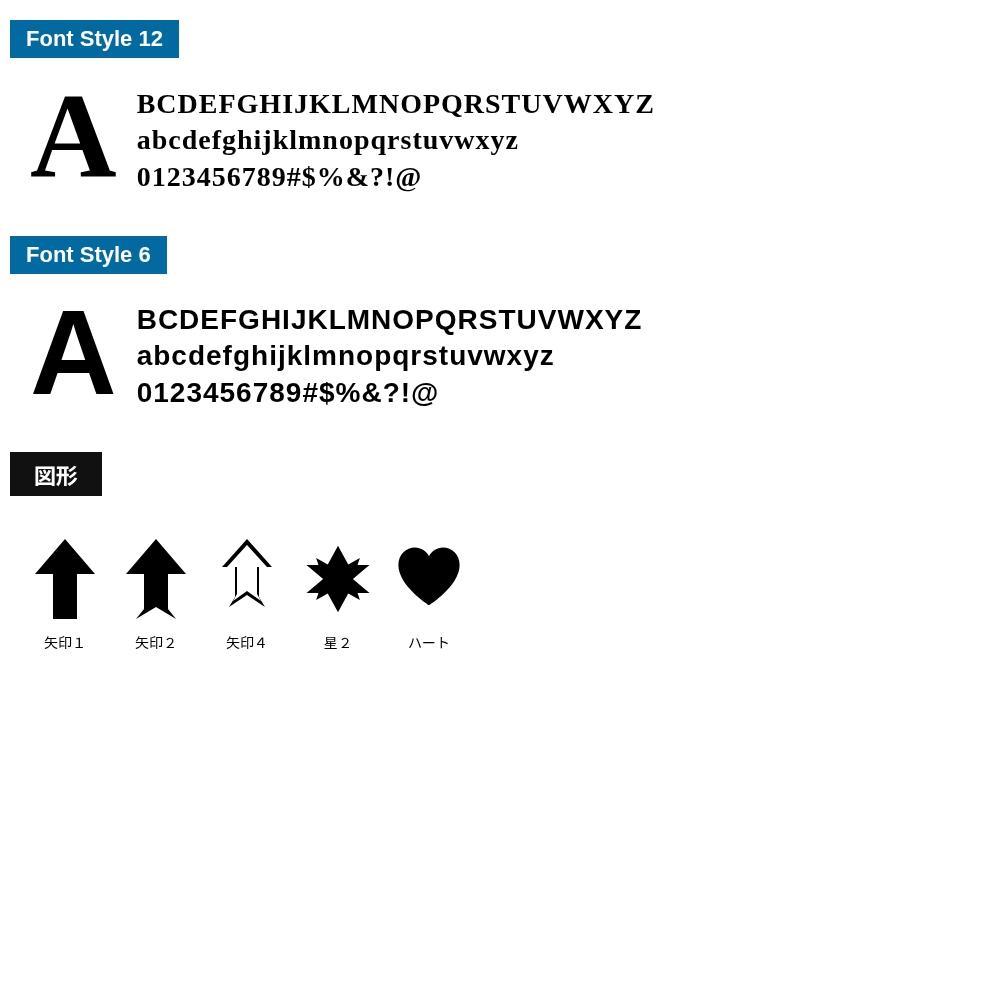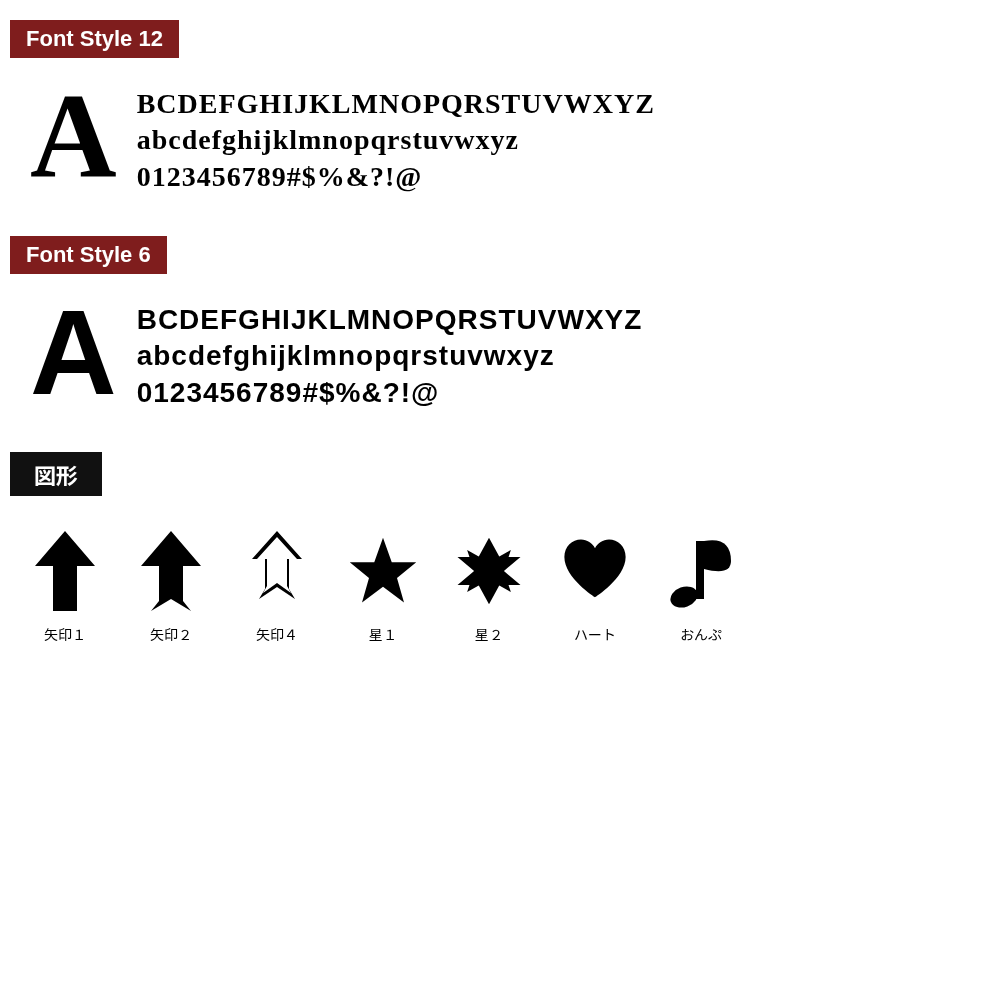--- a/index.html
+++ b/index.html
@@ -13,21 +13,21 @@
     }
 
     .page-wrapper {
       width: 1000px;
       padding: 20px 10px;
     }
 
     
     .section-badge {
       display: inline-block;
-      background: #7f1d1d;
+      background: #0369a1;
       color: #ffffff;
       font-family: sans-serif;
       font-size: 22px;
       font-weight: bold;
       padding: 6px 16px;
       margin-bottom: 18px;
     }
 
     
     .font-section {
@@ -91,21 +91,21 @@
 
     
     .shapes-section {
       margin-top: 20px;
     }
 
     .shapes-row {
       display: flex;
       align-items: flex-end;
       padding: 20px 10px 10px 10px;
-      gap: 16px;
+      gap: 1px;
     }
 
     .shape-item {
       display: flex;
       flex-direction: column;
       align-items: center;
       width: 90px;
       flex-shrink: 0;
     }
 
@@ -134,21 +134,21 @@
     }
 
     .section-badge-jp {
       display: inline-block;
       background: #111111;
       color: #ffffff;
       font-family: 'Hiragino Sans', 'Noto Sans JP', 'Yu Gothic', Meiryo, sans-serif;
       font-size: 22px;
       font-weight: bold;
       padding: 6px 24px;
-      margin-bottom: 10px;
+      margin-bottom: 18px;
     }
   </style>
 </head>
 <body>
 
 <div class="page-wrapper">
 
   <div class="font-section">
     <div>
       <span class="section-badge">Font Style 12</span>
@@ -207,57 +207,38 @@
           <svg class="shape-svg" viewBox="0 0 60 80" fill="#000">
 
             <polygon points="30,0 55,28 42,28 42,58 48,68 30,56 12,68 18,58 18,28 5,28"></polygon>
             <polygon points="30,6 50,28 40,28 40,55 44,62 30,52 16,62 20,55 20,28 10,28" fill="#fff"></polygon>
           </svg>
         </div>
         <div class="shape-label">矢印４</div>
       </div>
 
 
-      <div class="shape-item">
-        <div class="shape-icon">
-          <svg class="shape-svg" viewBox="0 0 80 80" fill="#000">
-            <polygon points="40,2 50,30 78,30 56,48 64,76 40,58 16,76 24,48 2,30 30,30"></polygon>
-          </svg>
-        </div>
-        <div class="shape-label">星１</div>
-      </div>
 
       <div class="shape-item">
         <div class="shape-icon">
           <svg class="shape-svg" viewBox="0 0 80 80" fill="#000">
             <polygon points="40,2 52,24 76,24 57,40 65,64 40,50 15,64 23,40 4,24 28,24"></polygon>
             <polygon points="40,78 28,56 4,56 23,40 15,16 40,30 65,16 57,40 76,56 52,56"></polygon>
           </svg>
         </div>
         <div class="shape-label">星２</div>
       </div>
 
       <div class="shape-item">
         <div class="shape-icon">
           <svg class="shape-svg" viewBox="0 0 80 80" fill="#000">
             <path d="M40,70 C40,70 5,48 5,24 C5,12 14,4 24,4 C31,4 37,8 40,14 C43,8 49,4 56,4 C66,4 75,12 75,24 C75,48 40,70 40,70 Z"></path>
           </svg>
         </div>
         <div class="shape-label">ハート</div>
       </div>
 
-      <div class="shape-item">
-        <div class="shape-icon">
-          <svg class="shape-svg" viewBox="0 0 70 80" fill="#000">
-
-            <ellipse cx="18" cy="66" rx="14" ry="10" transform="rotate(-20,18,66)"></ellipse>
-            <rect x="30" y="10" width="8" height="58"></rect>
-            <path d="M38,10 Q65,5 65,30 Q65,45 38,38 Z"></path>
-          </svg>
-        </div>
-        <div class="shape-label">おんぷ</div>
-      </div>
 
 
     </div>
   </div>
 
 </div>
 
 </body></html>

